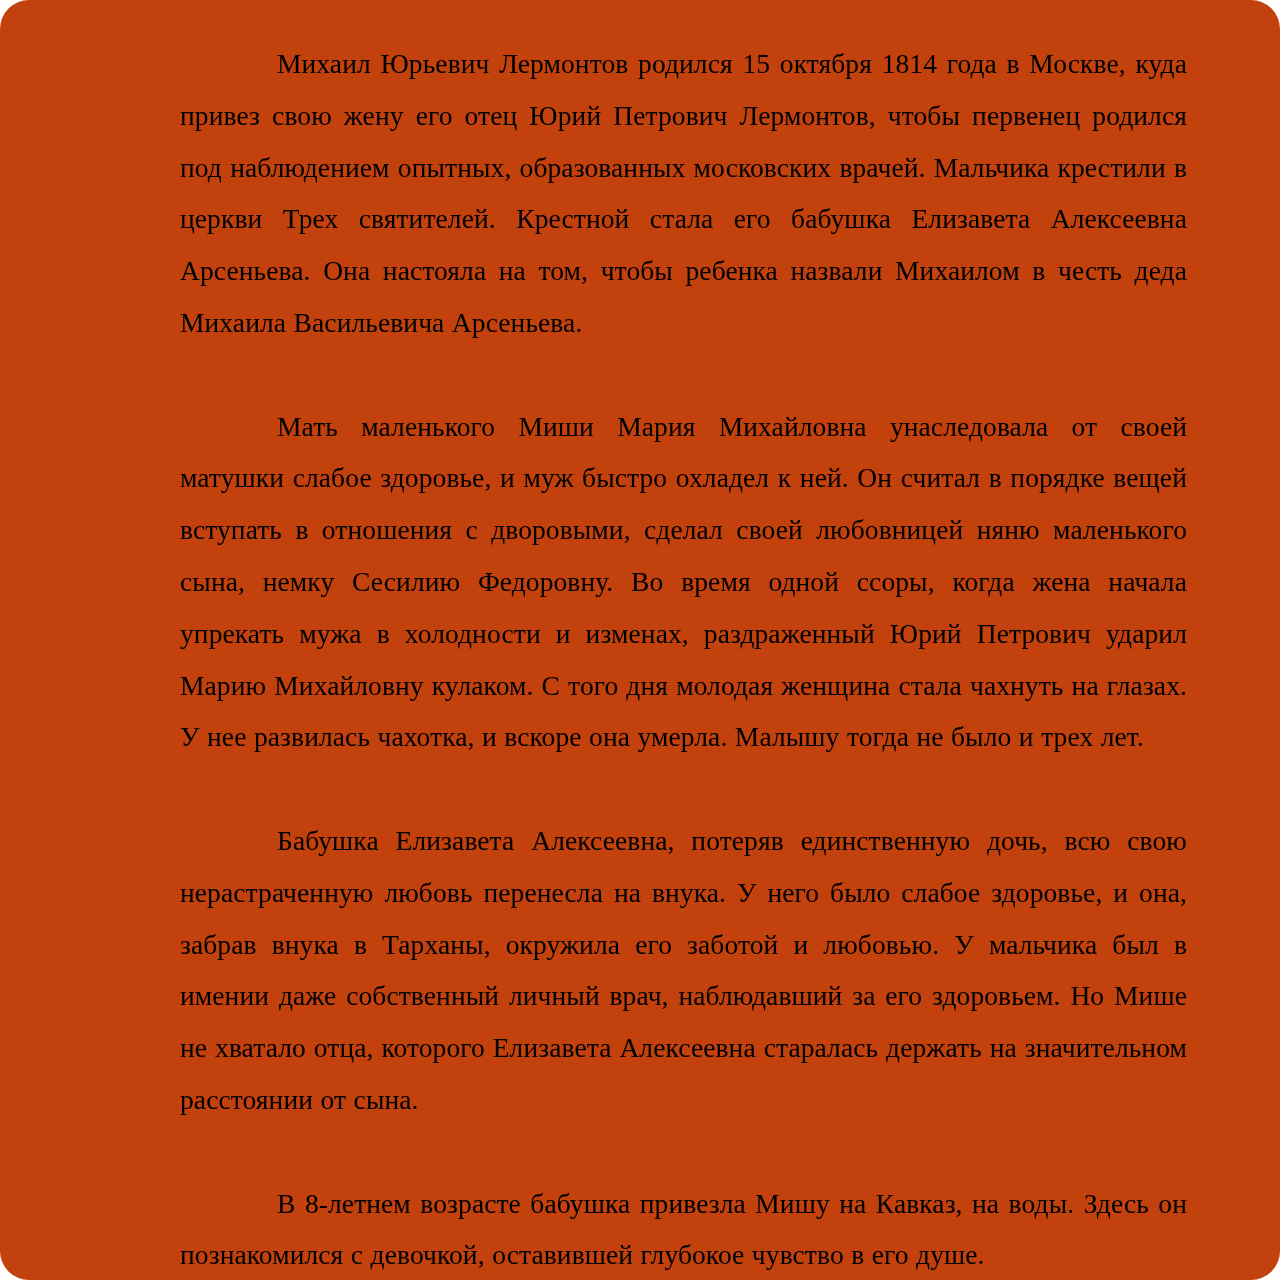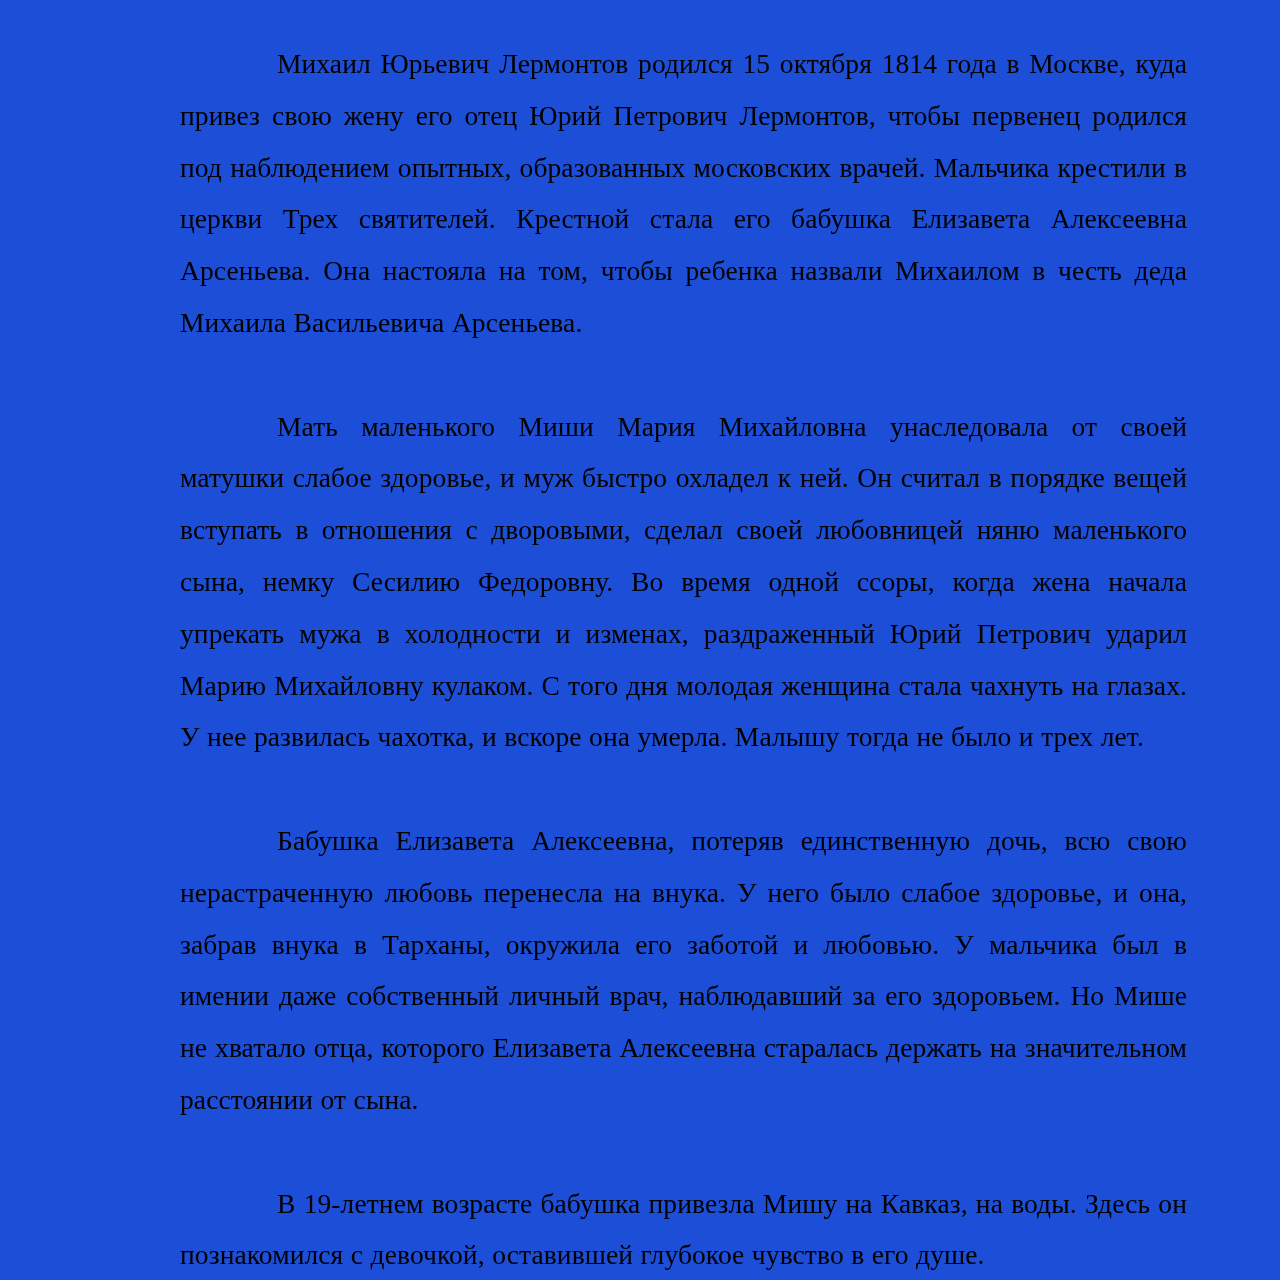--- a/index.html
+++ b/index.html
@@ -50,25 +50,25 @@
   }
 
   
   .paragraph.clipped {
     margin-bottom: 0;
   }
 </style>
 </head>
 <body>
 
-<div id="page" style="background: #1d4ed8; color: rgb(0, 0, 0);">
+<div id="page" style="background: #c2410c; color: rgb(0, 0, 0); border-radius: 29px;">
   <div id="text-column">
 
     <p class="paragraph">Михаил Юрьевич Лермонтов родился 15 октября 1814 года в Москве, куда привез свою жену его отец Юрий Петрович Лермонтов, чтобы первенец родился под наблюдением опытных, образованных московских врачей. Мальчика крестили в церкви Трех святителей. Крестной стала его бабушка Елизавета Алексеевна Арсеньева. Она настояла на том, чтобы ребенка назвали Михаилом в честь деда Михаила Васильевича Арсеньева.</p>
 
     <p class="paragraph">Мать маленького Миши Мария Михайловна унаследовала от своей матушки слабое здоровье, и муж быстро охладел к ней. Он считал в порядке вещей вступать в отношения с дворовыми, сделал своей любовницей няню маленького сына, немку Сесилию Федоровну. Во время одной ссоры, когда жена начала упрекать мужа в холодности и изменах, раздраженный Юрий Петрович ударил Марию Михайловну кулаком. С того дня молодая женщина стала чахнуть на глазах. У нее развилась чахотка, и вскоре она умерла. Малышу тогда не было и трех лет.</p>
 
     <p class="paragraph">Бабушка Елизавета Алексеевна, потеряв единственную дочь, всю свою нерастраченную любовь перенесла на внука. У него было слабое здоровье, и она, забрав внука в Тарханы, окружила его заботой и любовью. У мальчика был в имении даже собственный личный врач, наблюдавший за его здоровьем. Но Мише не хватало отца, которого Елизавета Алексеевна старалась держать на значительном расстоянии от сына.</p>
 
-    <p class="paragraph clipped">В 19-летнем возрасте бабушка привезла Мишу на Кавказ, на воды. Здесь он познакомился с девочкой, оставившей глубокое чувство в его душе.</p>
+    <p class="paragraph clipped">В 8-летнем возрасте бабушка привезла Мишу на Кавказ, на воды. Здесь он познакомился с девочкой, оставившей глубокое чувство в его душе.</p>
 
   </div>
 </div>
 
 </body></html>

